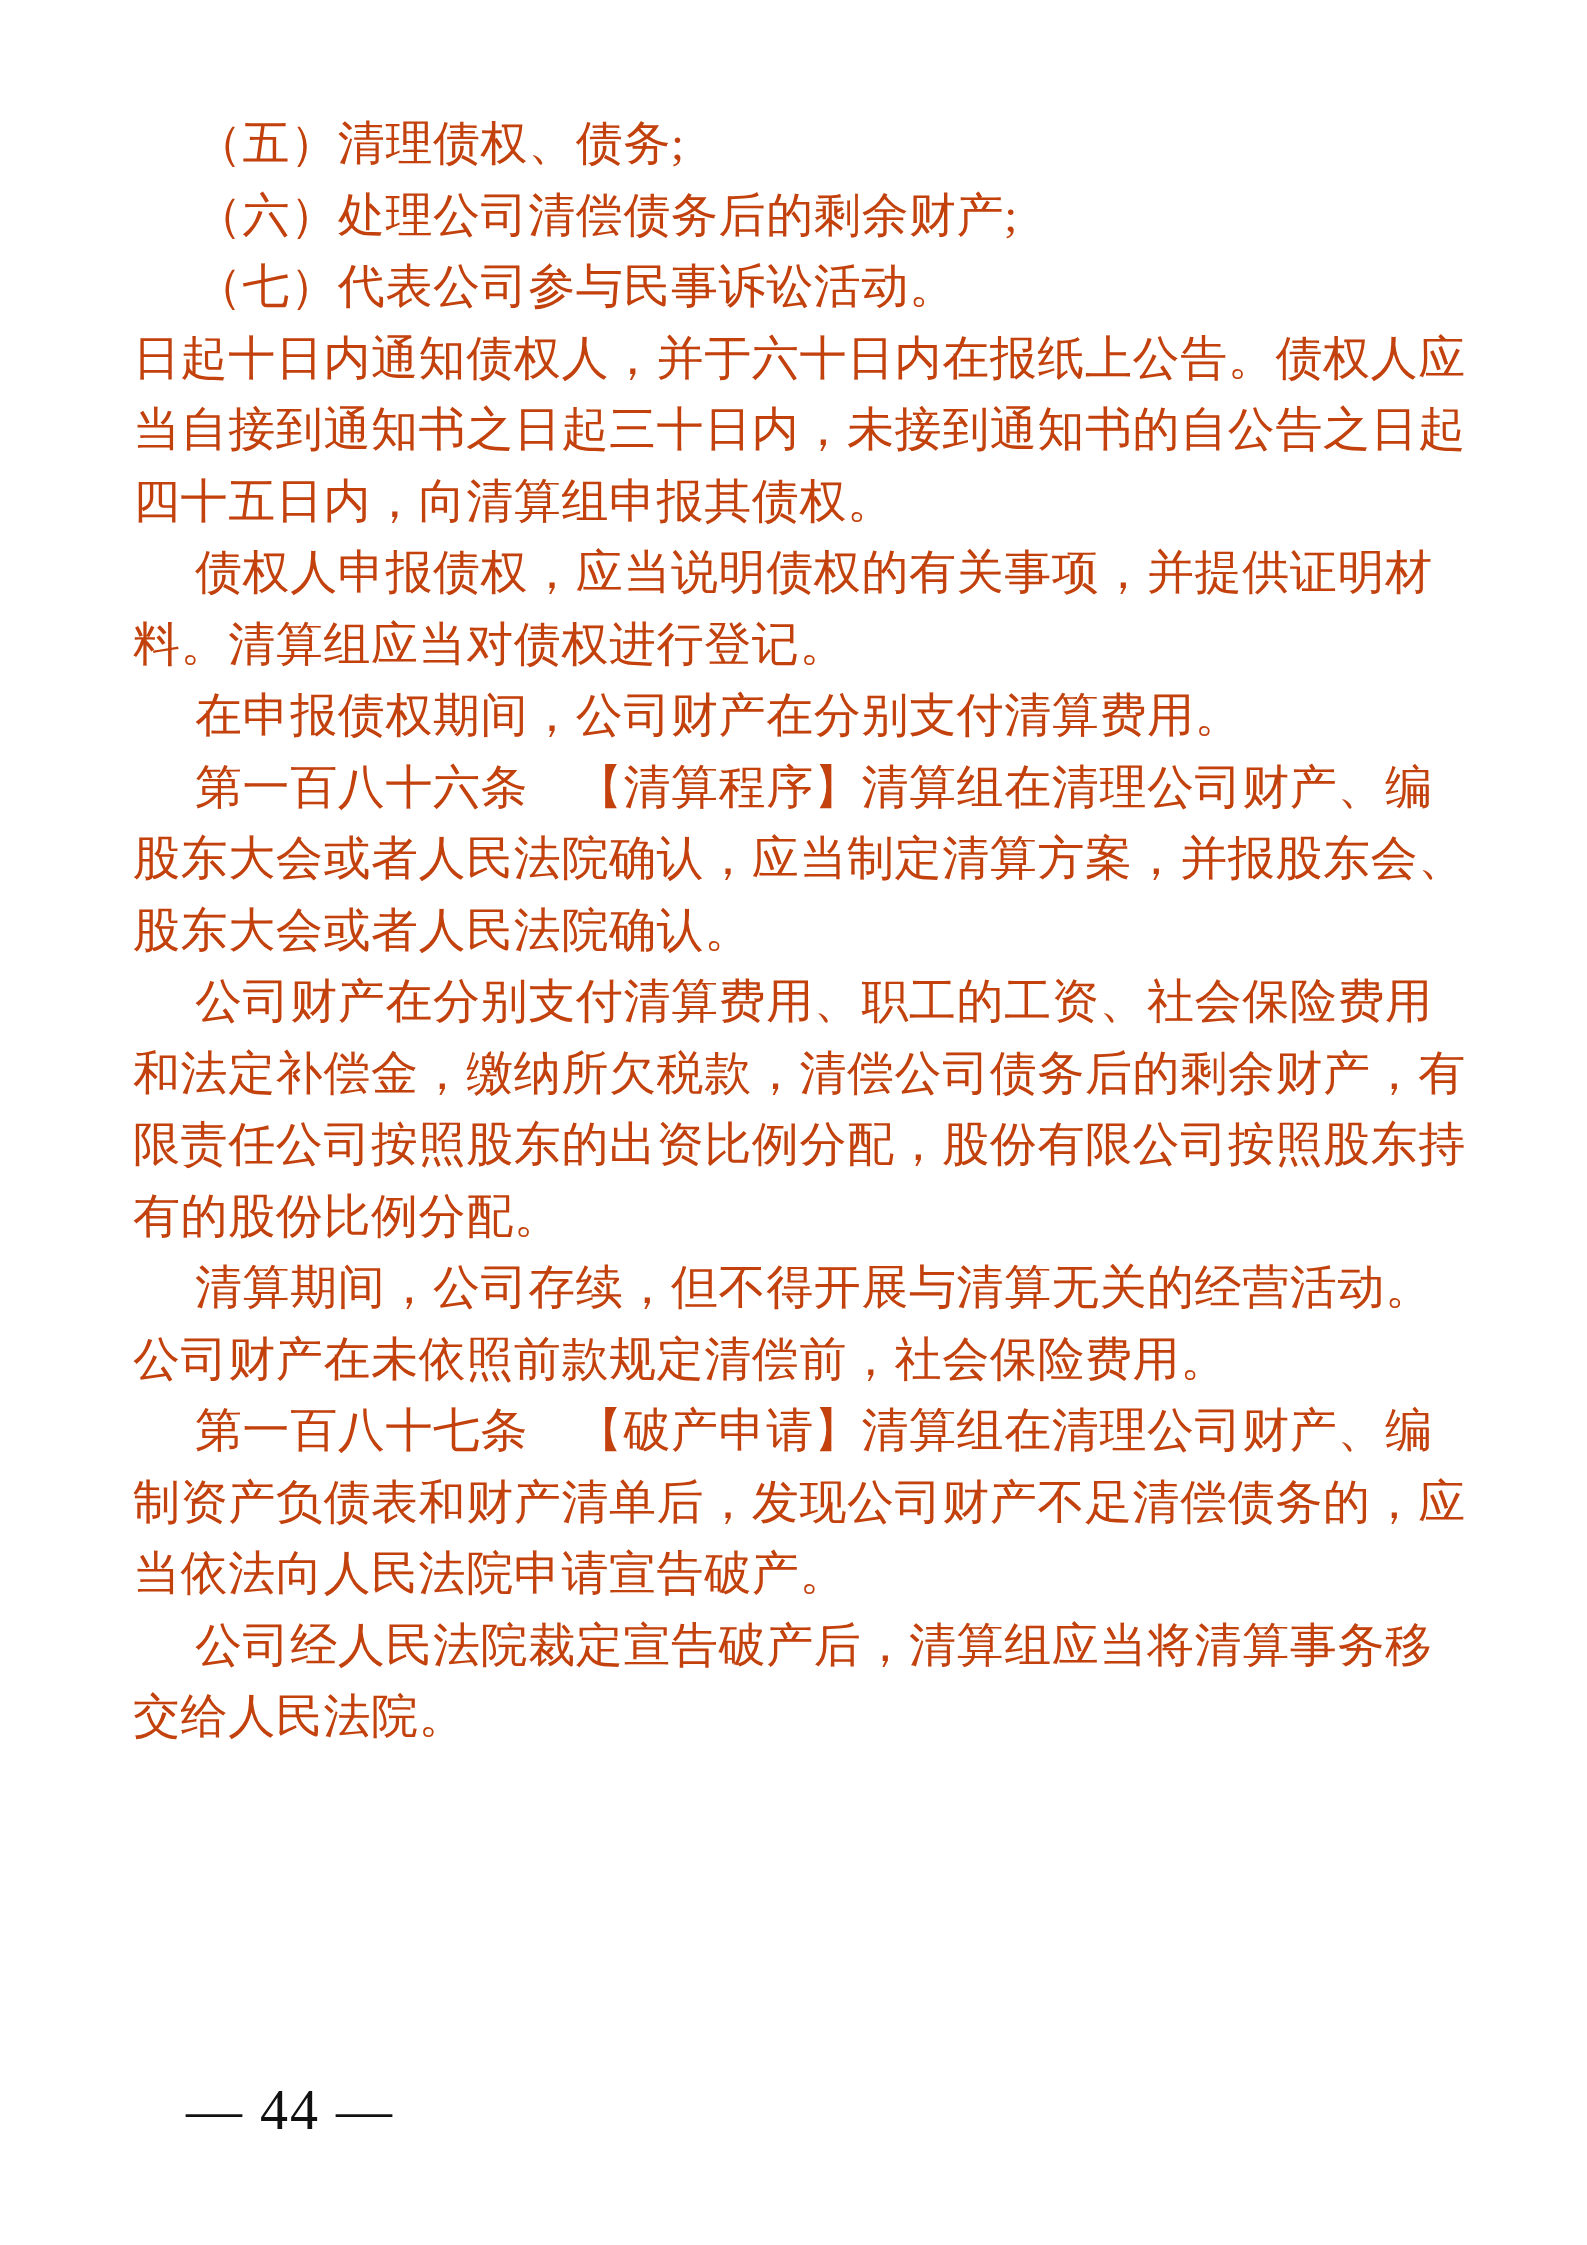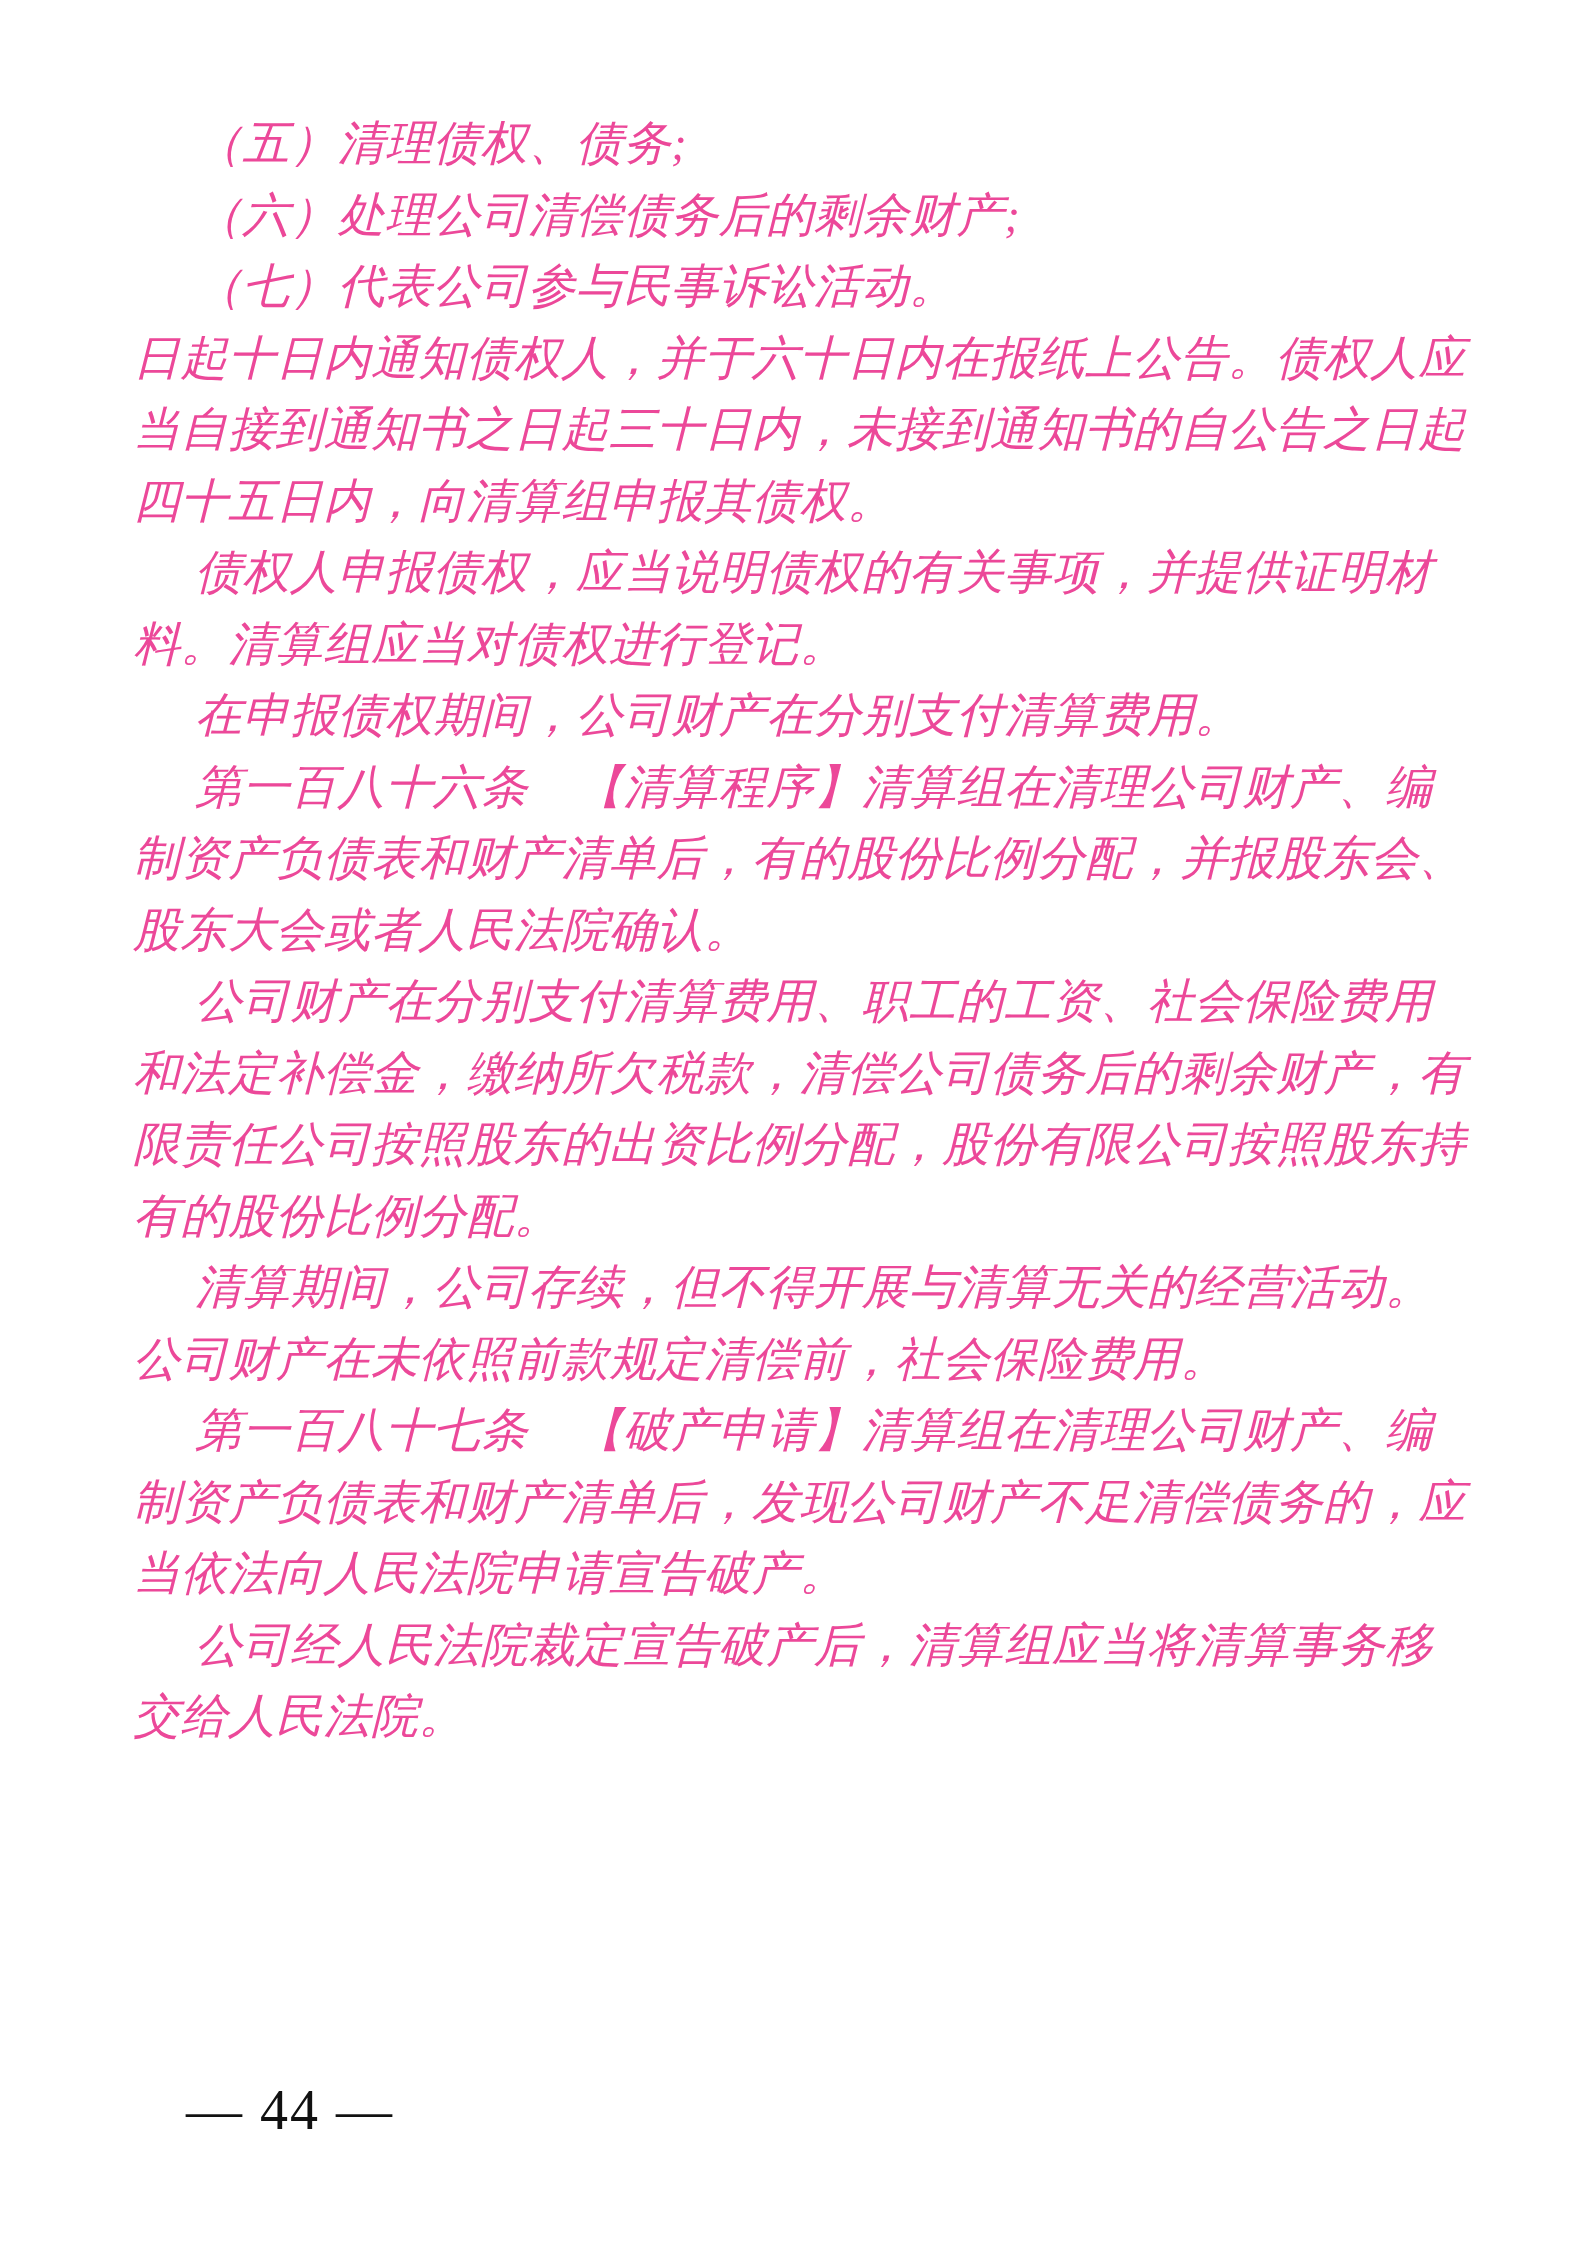--- a/index.html
+++ b/index.html
@@ -13,22 +13,21 @@
     height: 2245px;
     background: #ffffff;
     overflow: hidden;
     font-family: "Liberation Serif", "DejaVu Serif", serif;
   }
   .text-block {
     position: absolute;
     left: 133px;
     top: 108px;
     width: 1340px;
-    color: #ec4899;
-    font-style: italic;
+    color: #c2410c;
   }
   .line {
     font-size: 47px;
     height: 71.5px;
     line-height: 71.5px;
     letter-spacing: 0.6px;
     white-space: nowrap;
   }
   .line.indent {
     padding-left: 62px;
@@ -50,21 +49,21 @@
       <div class="line indent">（五）清理债权、债务;</div>
       <div class="line indent">（六）处理公司清偿债务后的剩余财产;</div>
       <div class="line indent">（七）代表公司参与民事诉讼活动。</div>
       <div class="line">日起十日内通知债权人，并于六十日内在报纸上公告。债权人应</div>
       <div class="line">当自接到通知书之日起三十日内，未接到通知书的自公告之日起</div>
       <div class="line">四十五日内，向清算组申报其债权。</div>
       <div class="line indent">债权人申报债权，应当说明债权的有关事项，并提供证明材</div>
       <div class="line">料。清算组应当对债权进行登记。</div>
       <div class="line indent">在申报债权期间，公司财产在分别支付清算费用。</div>
       <div class="line indent">第一百八十六条　【清算程序】清算组在清理公司财产、编</div>
-      <div class="line">制资产负债表和财产清单后，有的股份比例分配，并报股东会、</div>
+      <div class="line">股东大会或者人民法院确认，应当制定清算方案，并报股东会、</div>
       <div class="line">股东大会或者人民法院确认。</div>
       <div class="line indent">公司财产在分别支付清算费用、职工的工资、社会保险费用</div>
       <div class="line">和法定补偿金，缴纳所欠税款，清偿公司债务后的剩余财产，有</div>
       <div class="line">限责任公司按照股东的出资比例分配，股份有限公司按照股东持</div>
       <div class="line">有的股份比例分配。</div>
       <div class="line indent">清算期间，公司存续，但不得开展与清算无关的经营活动。</div>
       <div class="line">公司财产在未依照前款规定清偿前，社会保险费用。</div>
       <div class="line indent">第一百八十七条　【破产申请】清算组在清理公司财产、编</div>
       <div class="line">制资产负债表和财产清单后，发现公司财产不足清偿债务的，应</div>
       <div class="line">当依法向人民法院申请宣告破产。</div>

